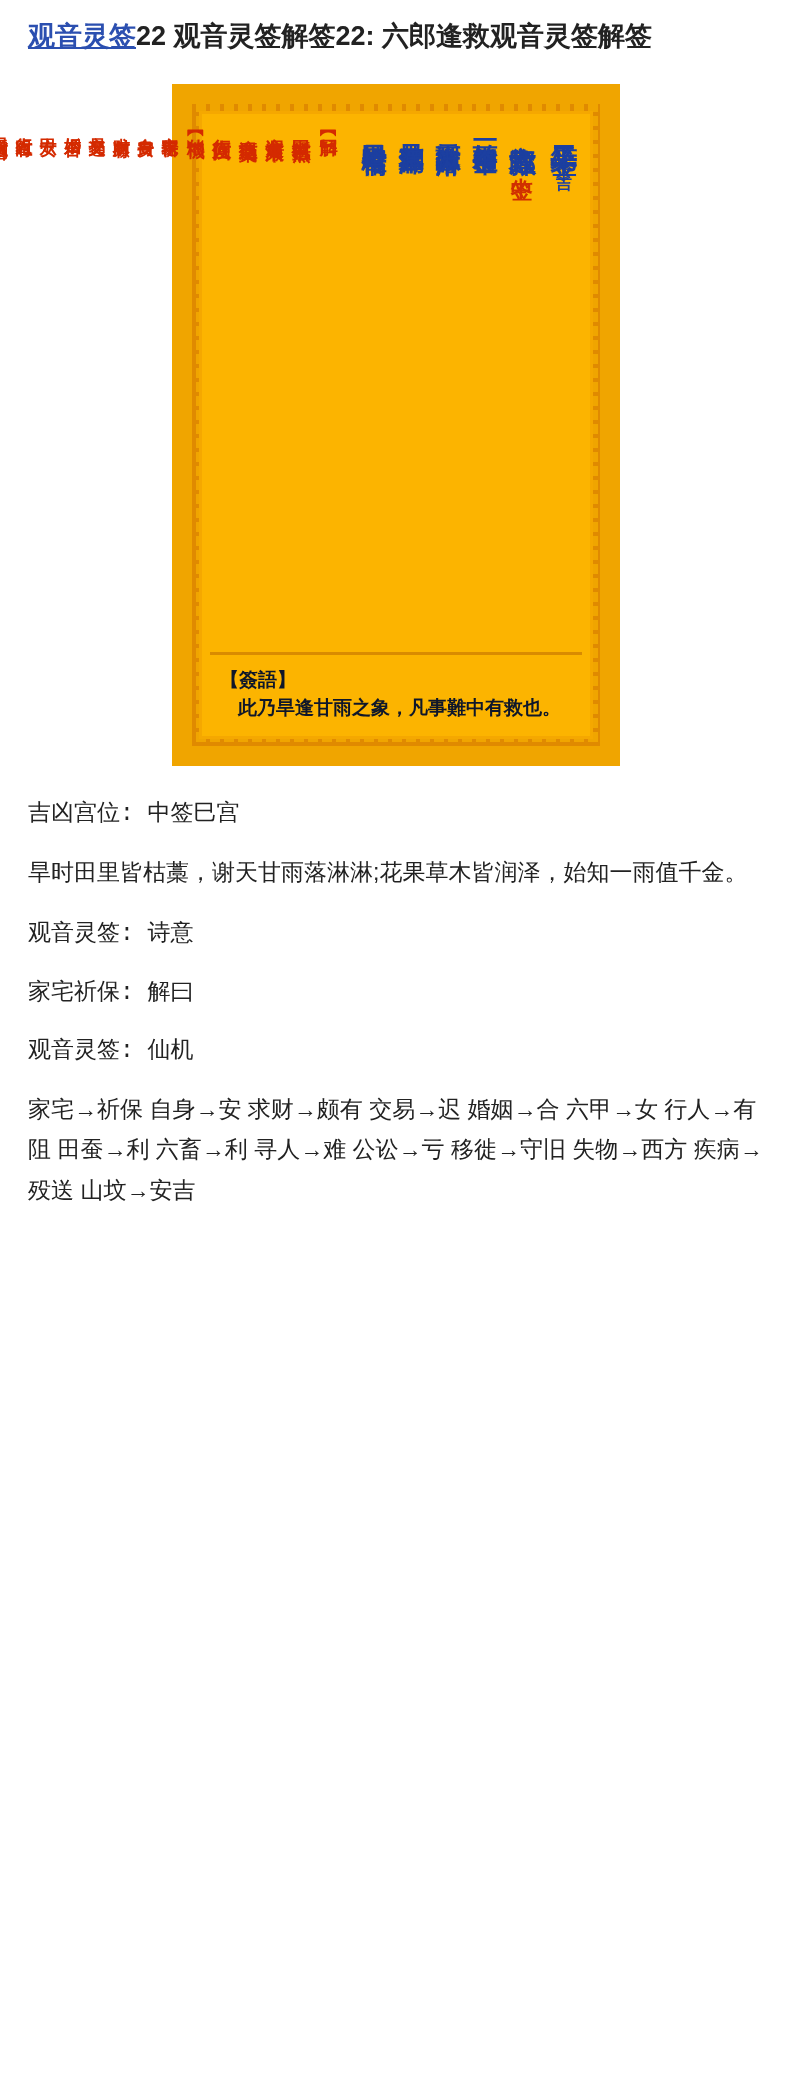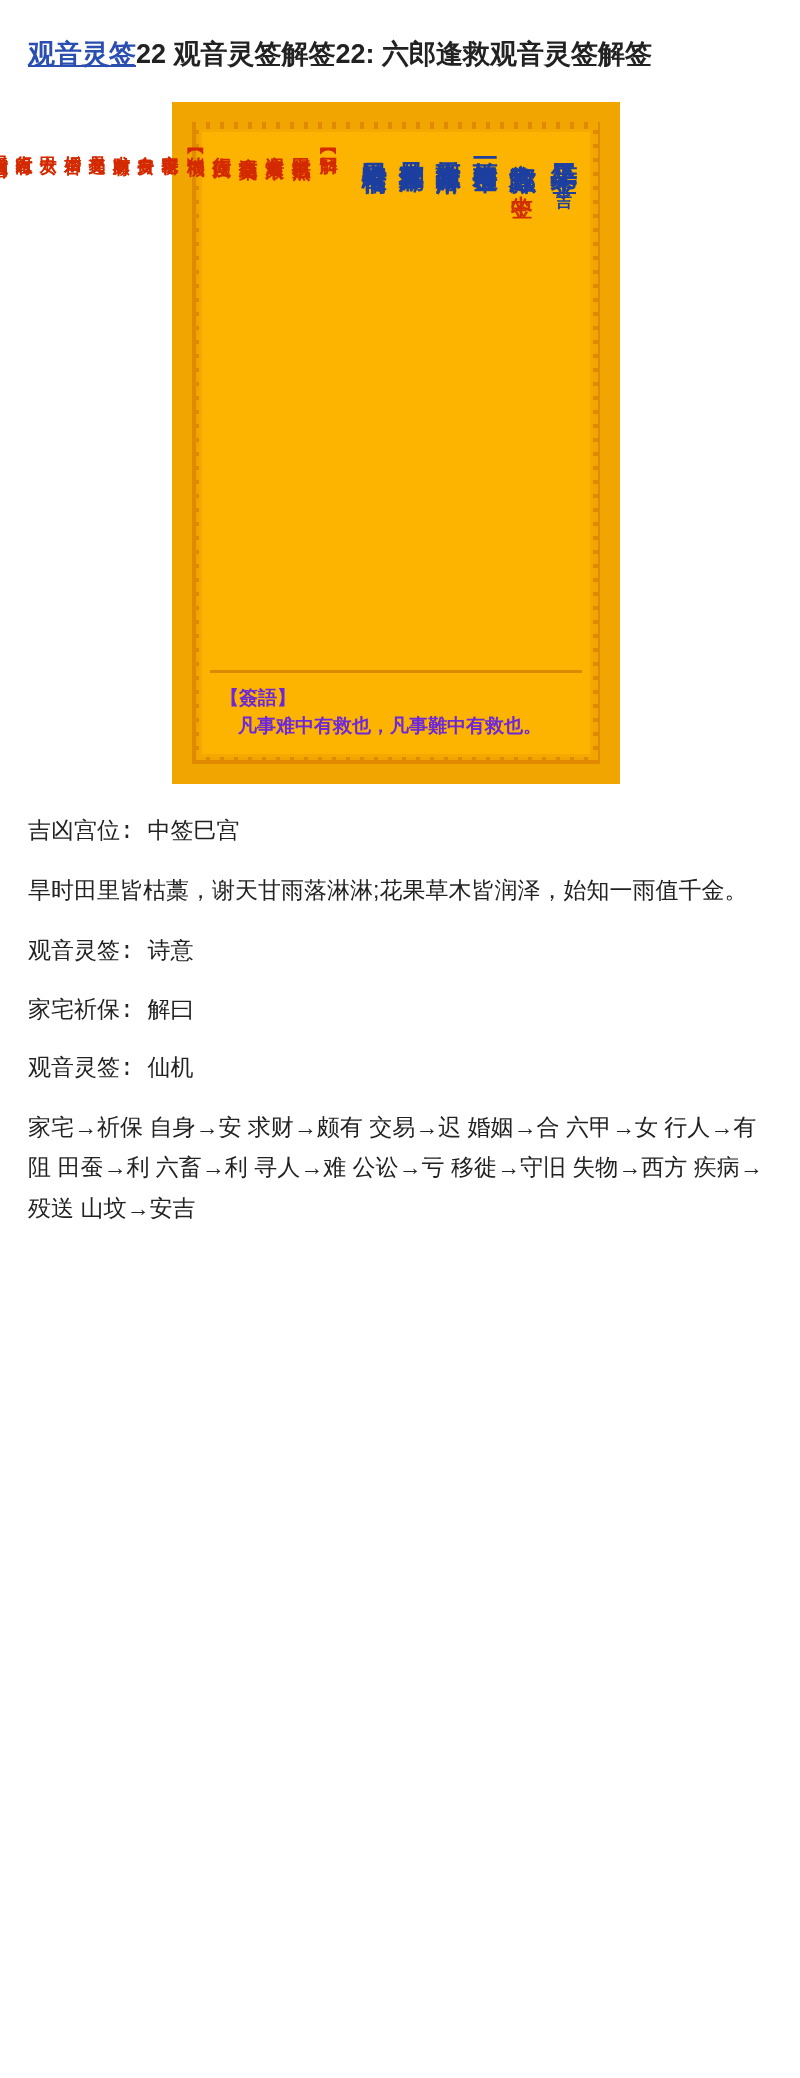--- a/index.html
+++ b/index.html
@@ -9,21 +9,21 @@
   }
   body {
     width: 800px;
     min-height: 2078px;
     font-family: "Liberation Sans", sans-serif;
     color: #222222;
   }
   .page {
     width: 792px;
     box-sizing: border-box;
-    padding: 34px 28px 20px 28px;
+    padding: 16px 28px 20px 28px;
   }
   .title {
     font-size: 27px;
     font-weight: bold;
     line-height: 1.55;
     color: #222222;
     margin: 0 0 26px 0;
   }
   .title .lnk {
     color: #2b4fb0;
@@ -112,21 +112,21 @@
   }
   .col-red.small {
     font-size: 17px;
   }
   .label-box {
     color: #d42a00;
     font-size: 18px;
     font-weight: bold;
   }
   .slip-foot {
-    color: #6d28d9;
+    color: #0f172a;
     font-family: "DejaVu Serif", "Liberation Serif", serif;
     font-size: 19px;
     font-weight: bold;
     line-height: 1.5;
     padding: 10px 6px 6px 10px;
   }
   .slip-foot .fl-label { display: block; }
   .slip-foot .fl-text { display: block; padding-left: 18px; }
 
   
@@ -194,21 +194,21 @@
             <div class="col col-red small">交易遲</div>
             <div class="col col-red small">婚姻合</div>
             <div class="col col-red small">六甲女</div>
             <div class="col col-red small">行人有阻</div>
             <div class="col col-red small">田蠶六畜利</div>
 
           </div>
 
           <div class="slip-foot">
             <span class="fl-label">【簽語】</span>
-            <span class="fl-text">凡事难中有救也，凡事難中有救也。</span>
+            <span class="fl-text">此乃旱逢甘雨之象，凡事難中有救也。</span>
           </div>
 
         </div>
       </div>
     </div>
   </div>
 
   <p class="para head">吉凶宫位: 中签巳宫</p>
   <p class="para">旱时田里皆枯藁，谢天甘雨落淋淋;花果草木皆润泽，始知一雨值千金。</p>
   <p class="para head">观音灵签: 诗意</p>

